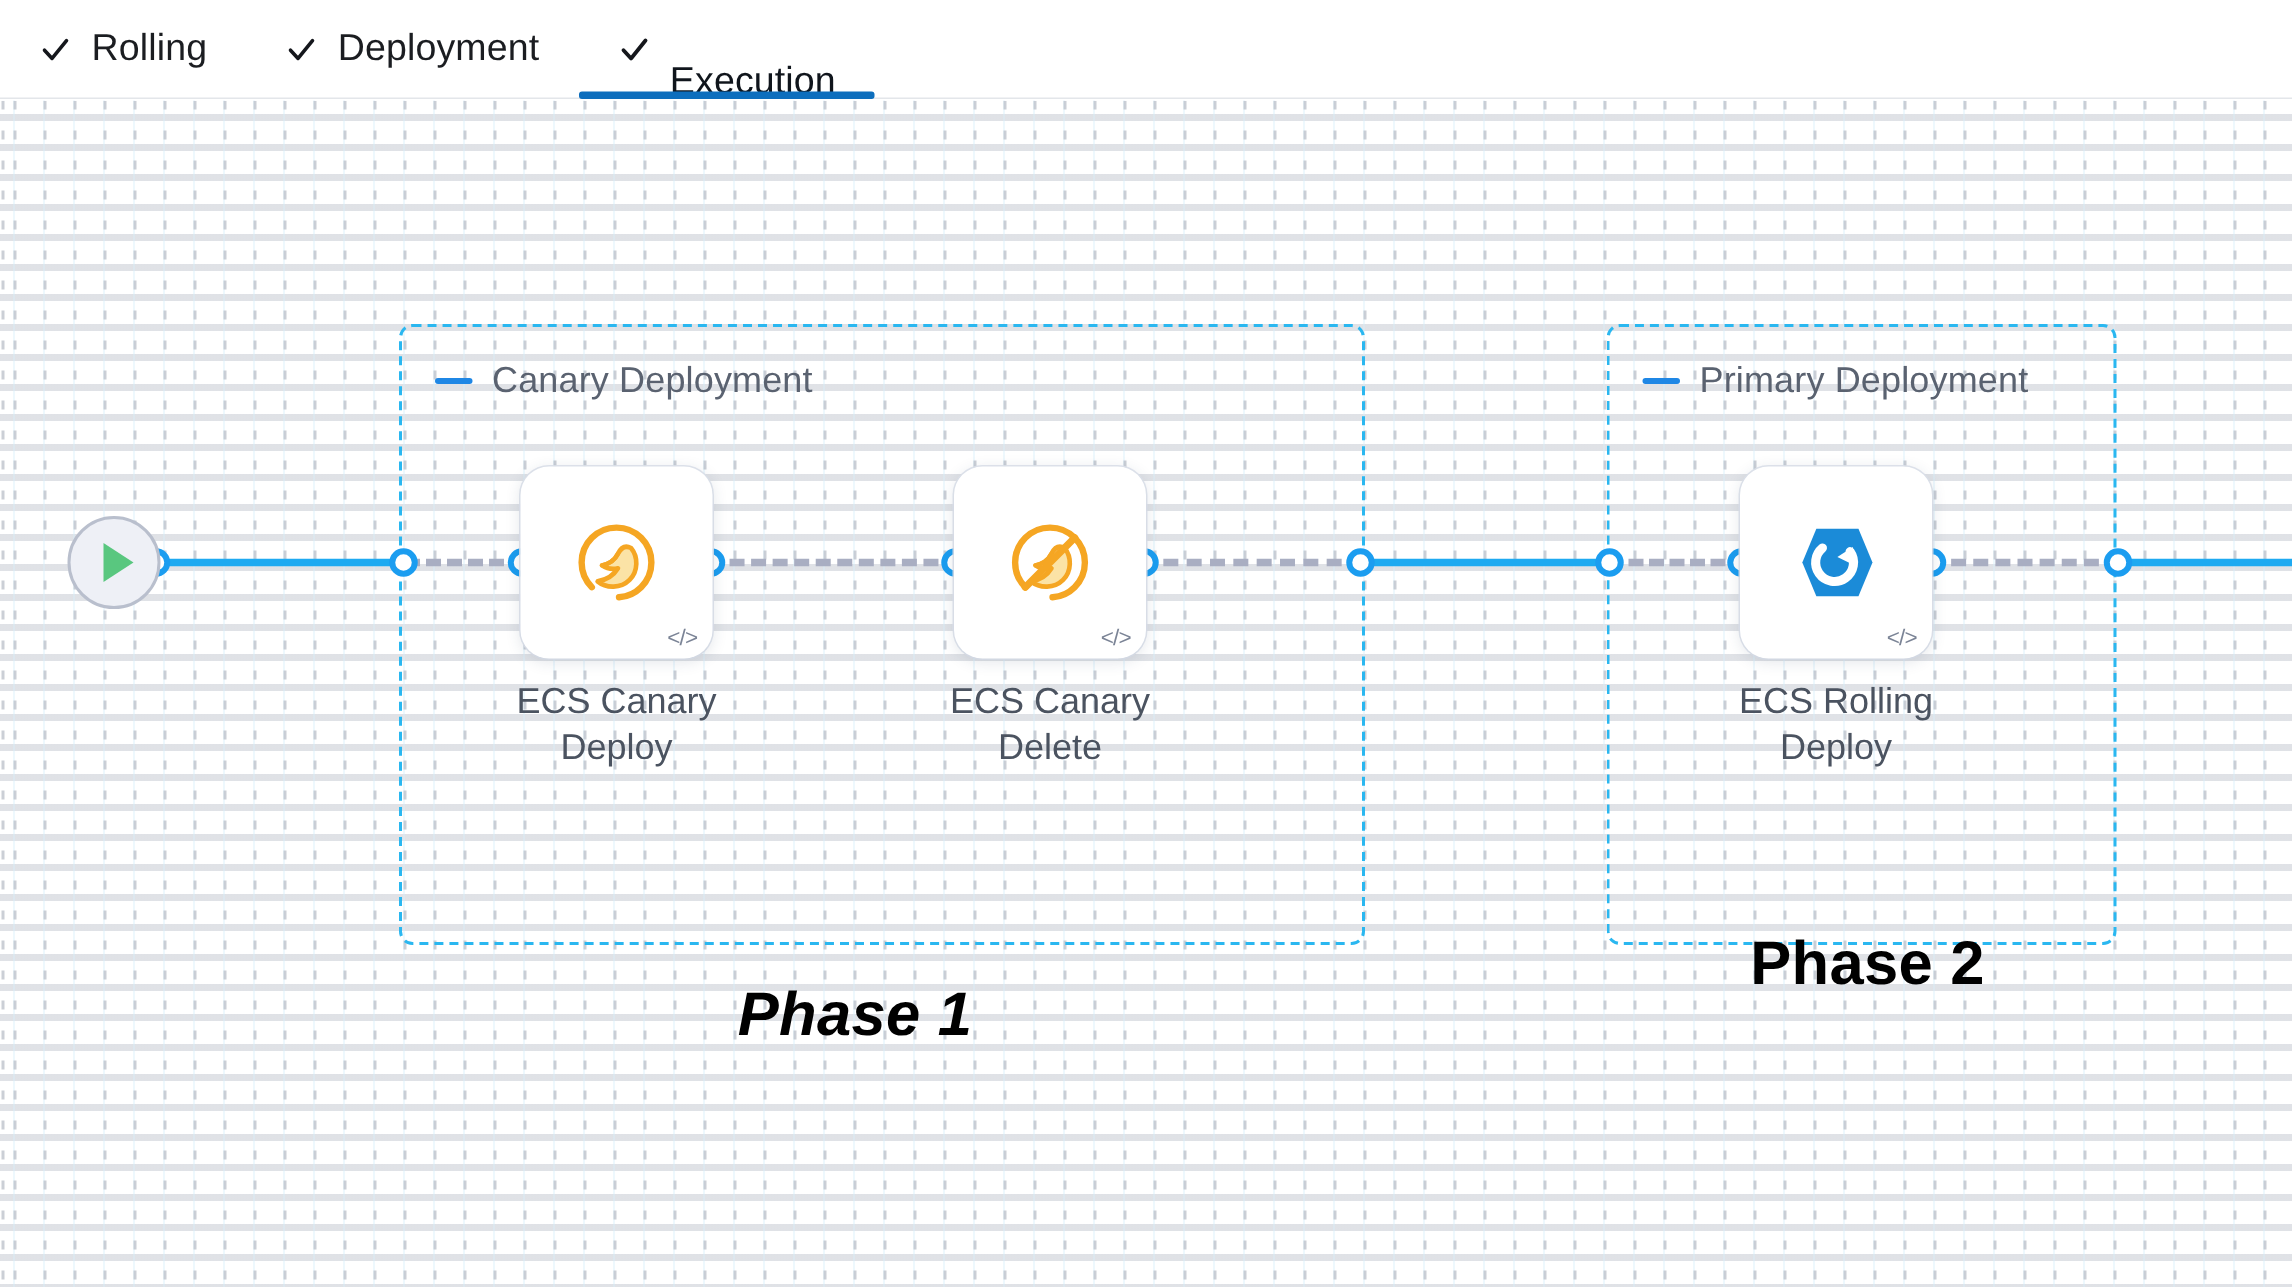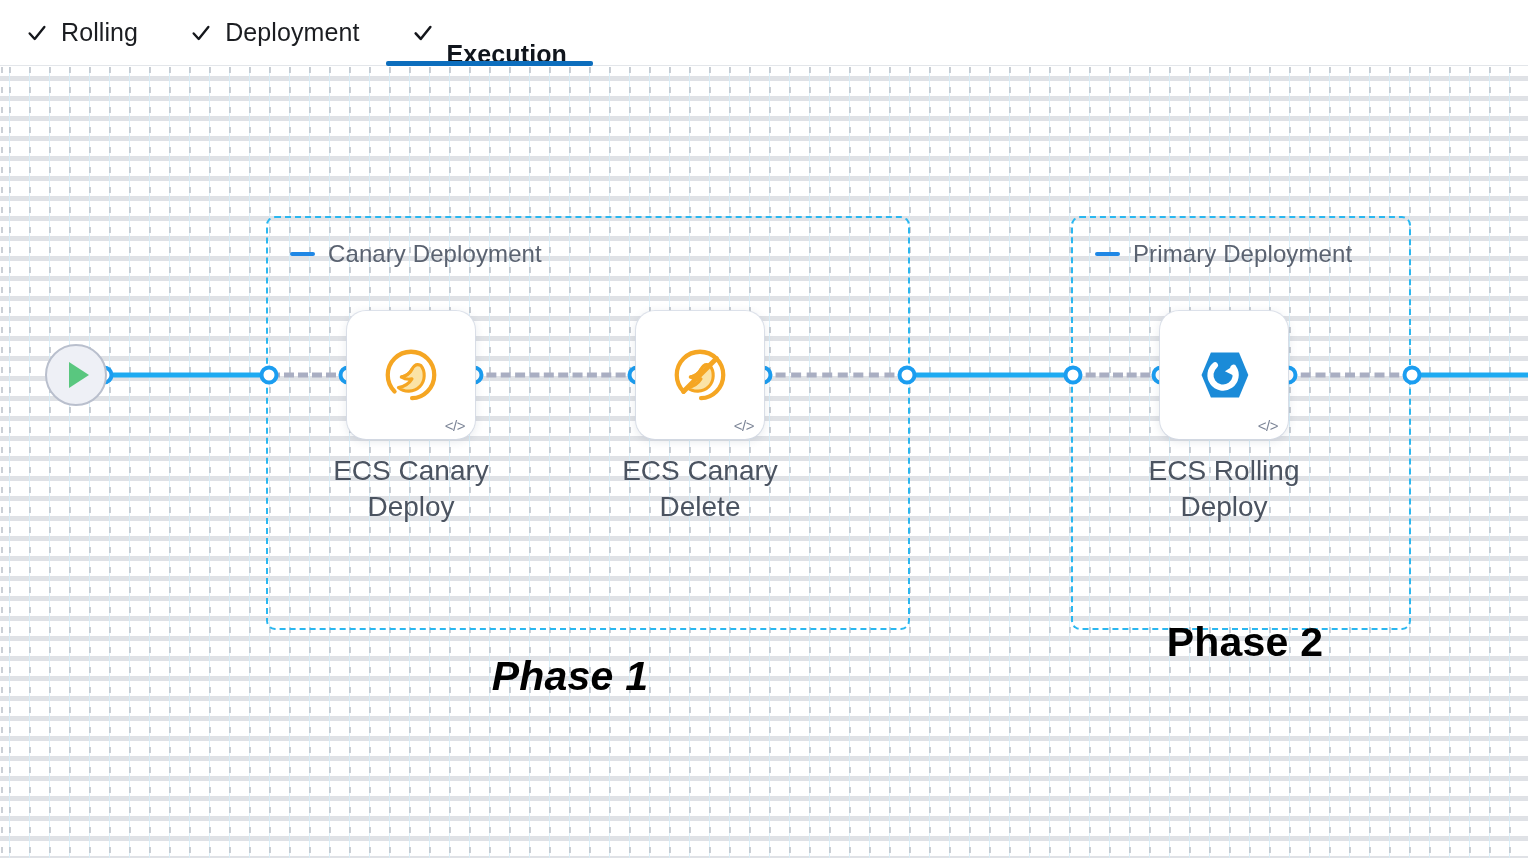--- a/index.html
+++ b/index.html
@@ -20,21 +20,21 @@
   .tab{
     position:relative; height:66px;
     display:flex; align-items:center; gap:13px;
     padding:0 26px;
     cursor:pointer;
     white-space:nowrap;
   }
   .tab .tab-label{
     font-size:25px; color:#1b1d21; letter-spacing:.1px;
   }
-  .tab.active .tab-label{ font-weight:bold; color:#10151c;margin-top:44px; }
+  .tab.active .tab-label{ font-weight:normal; color:#10151c;margin-top:44px; }
   .tab .check{
     width:22px; height:22px; flex:0 0 22px;
     display:block;
   }
   .tab .underline{
     position:absolute; left:0; right:0; bottom:0; height:5px;
     background:#0d6ebd; border-radius:2px;
   }
 
   
@@ -102,21 +102,21 @@
   .code-badge{
     position:absolute; right:10px; bottom:6px;
     font-size:15px; color:#7b8496; line-height:1;
     font-family:"Liberation Sans", sans-serif;
     letter-spacing:-.5px;
   }
   .node-label{
     position:absolute; left:50%; transform:translateX(-50%);
     top:142px;
     width:210px; text-align:center;
-    font-size:28px; line-height:1.28; color:#4b5360;
+    font-size:24px; line-height:1.28; color:#4b5360;
     white-space:pre-line;
   }
 
   
   .port{
     position:absolute; width:19px; height:19px; border-radius:50%;
     background:#ffffff; border:4px solid #1b9df0;
     transform:translate(-50%,-50%);
   }
   .edge-solid{

